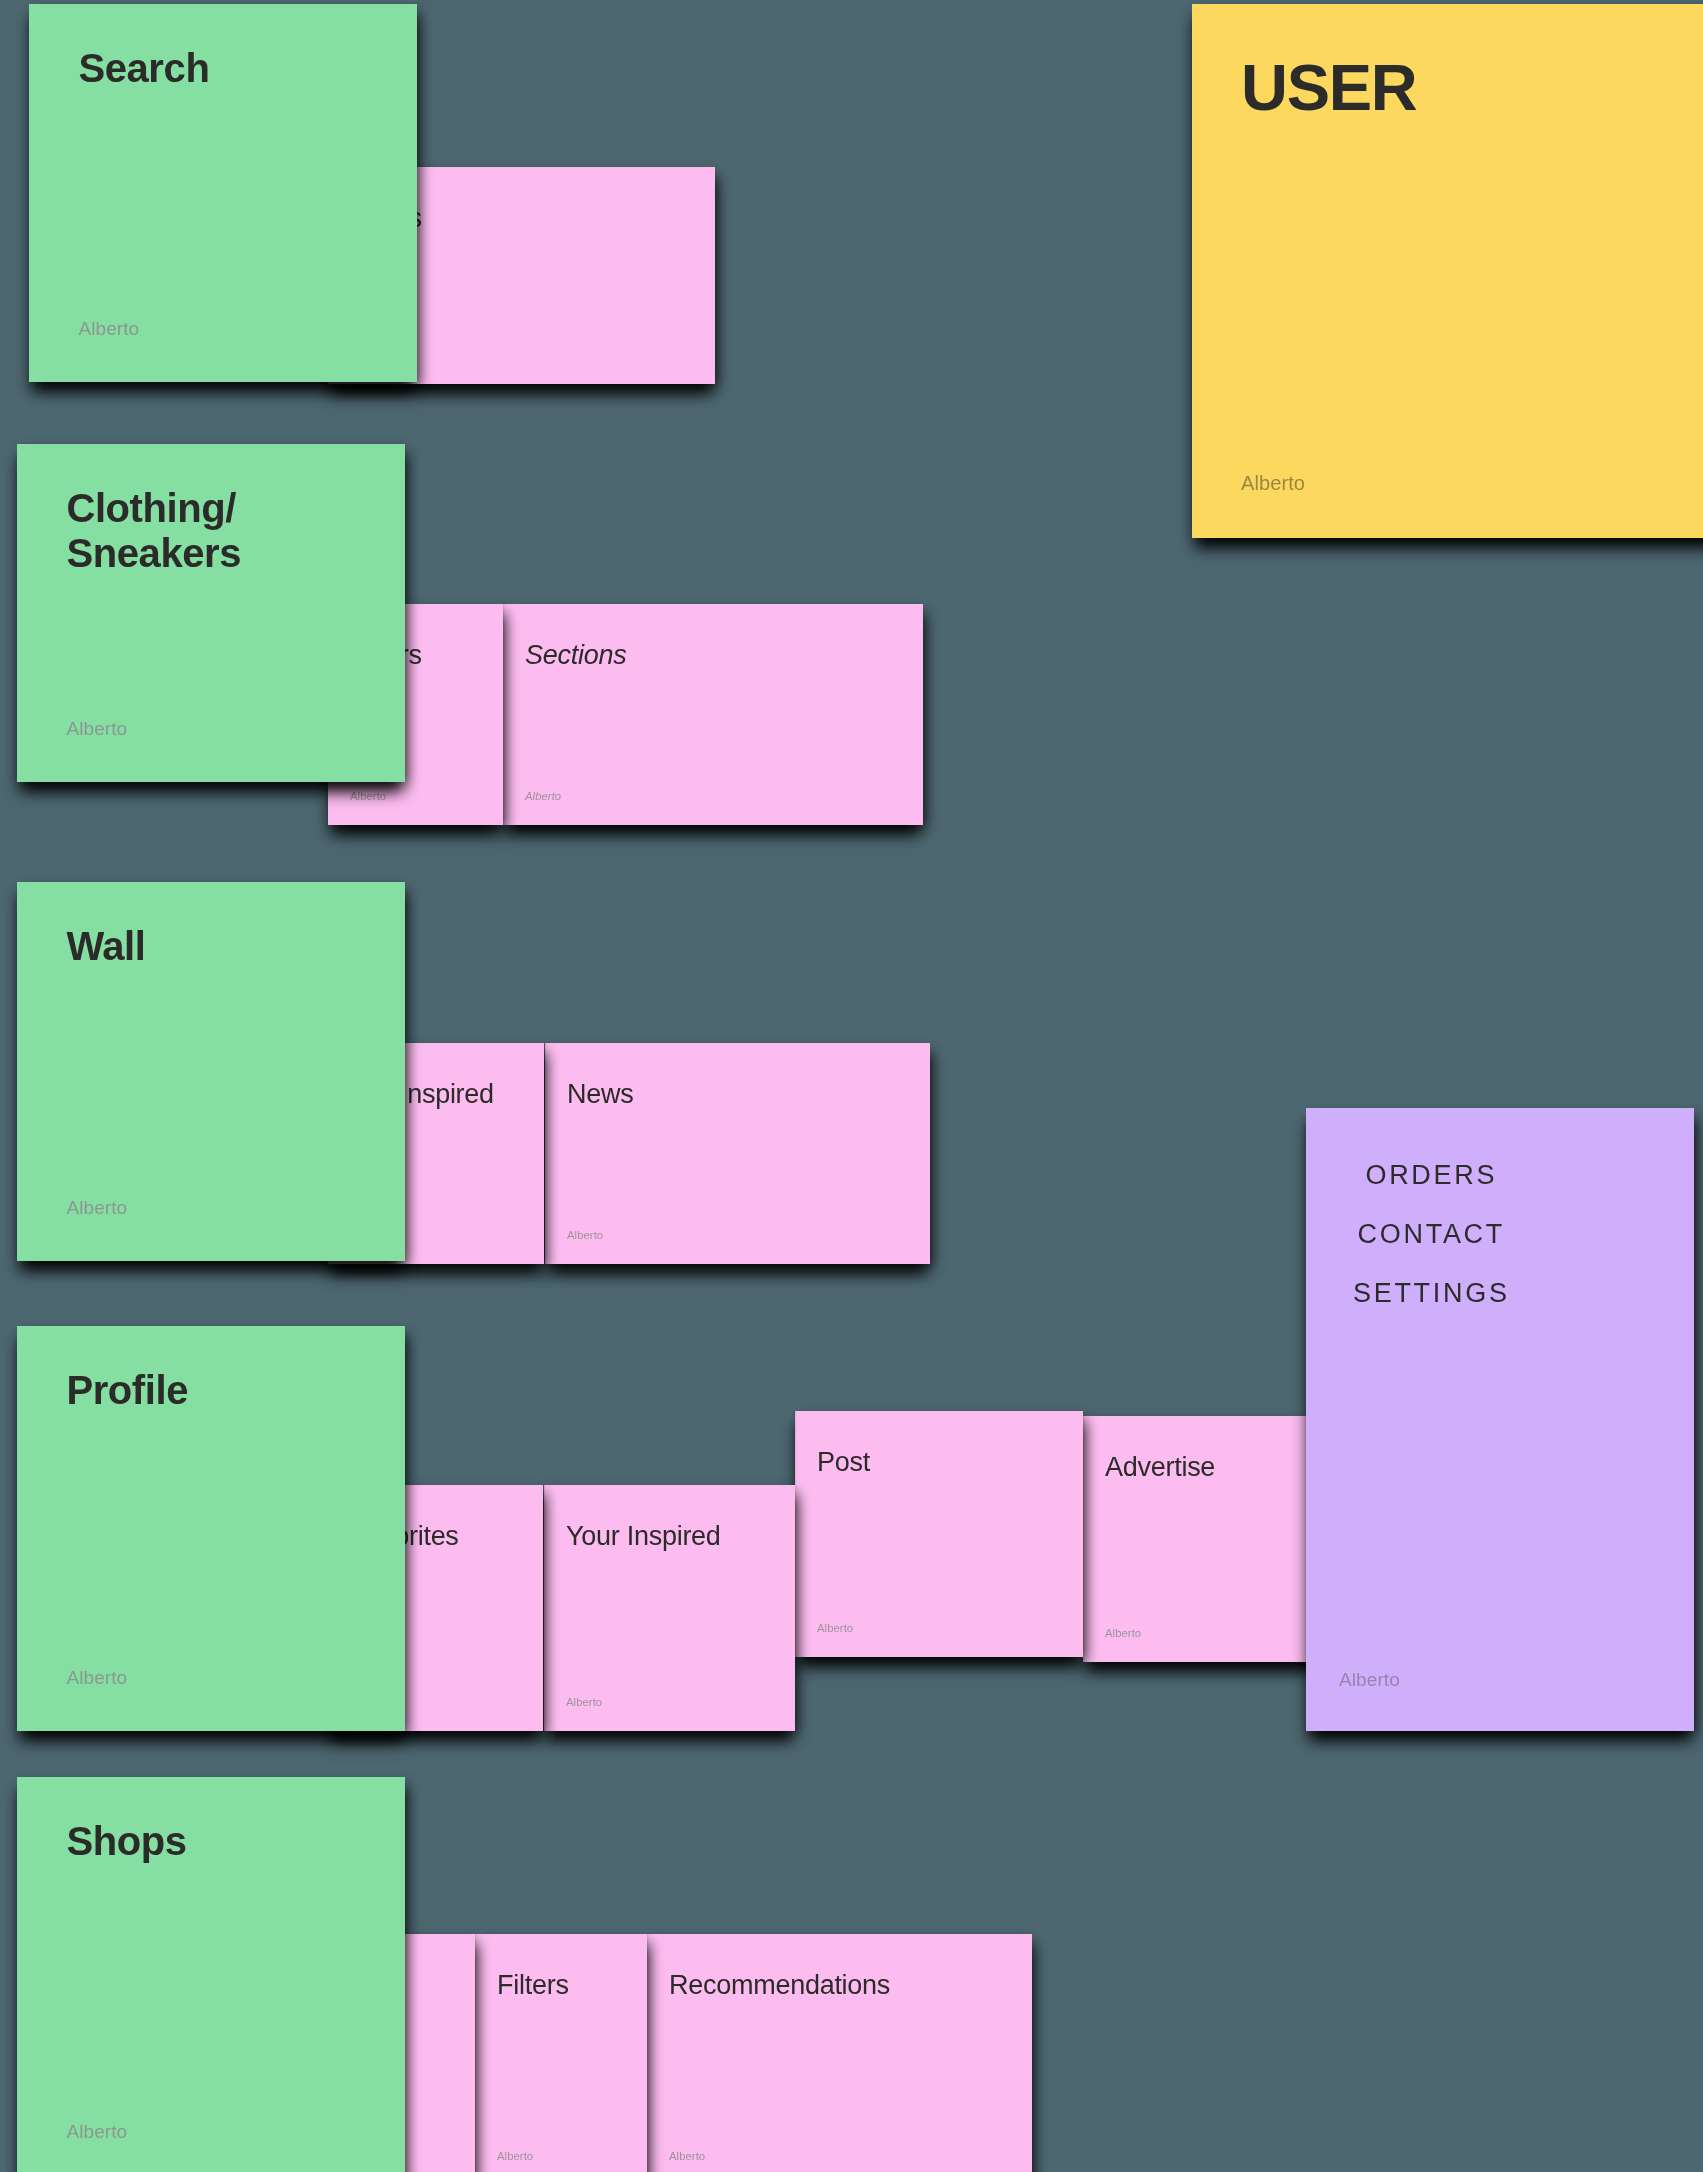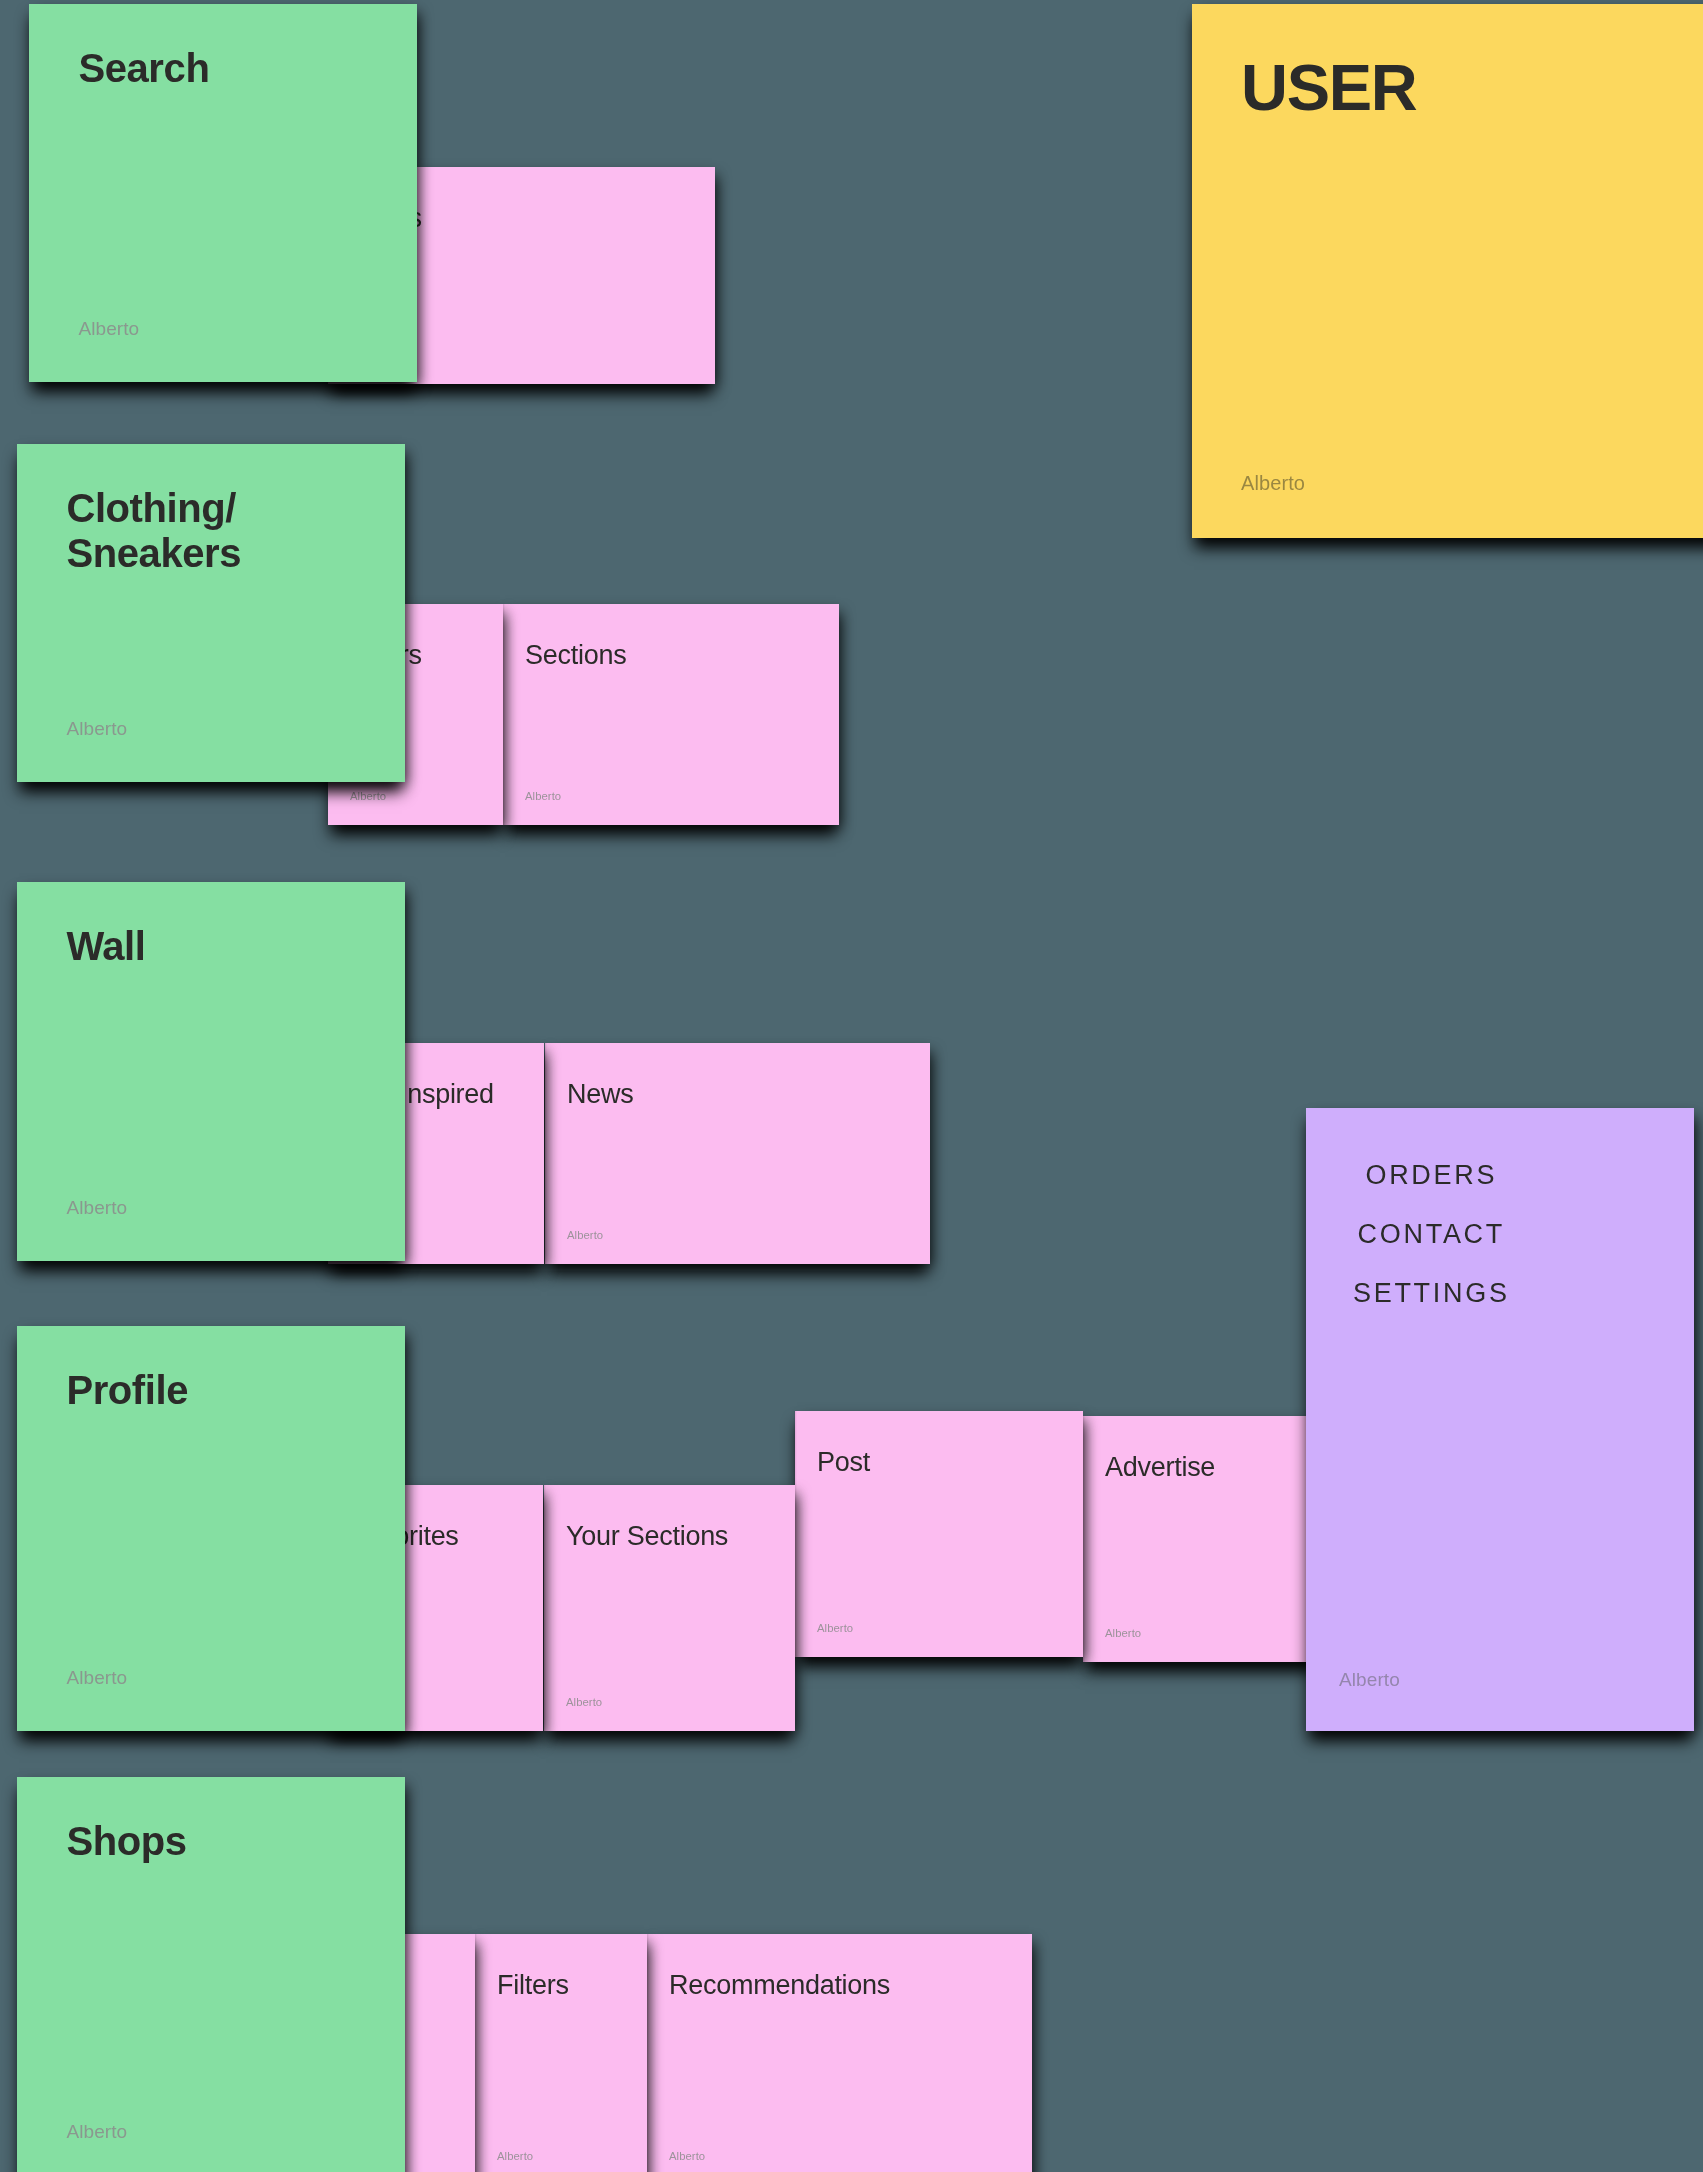--- a/index.html
+++ b/index.html
@@ -100,21 +100,21 @@
     <div class="title">Clothing/
 Sneakers</div>
     <div class="author">Alberto</div>
   </div>
 
   <div class="note pink" style="left:328px; top:604px; width:175px; height:221px; z-index:10;">
     <div class="title">Filters</div>
     <div class="author">Alberto</div>
   </div>
 
-  <div class="note pink" style="left:503px; top:604px; width:336px; height:221px; z-index:9;">
+  <div class="note pink" style="left:503px; top:604px; width:420px; height:221px; z-index:9;font-style:italic;">
     <div class="seam" style="left:-2.2px;"></div>
     <div class="title">Sections</div>
     <div class="author">Alberto</div>
   </div>
 
   <div class="note green" style="left:17.4px; top:882px; width:388px; height:379px; z-index:20;">
     <div class="title">Wall</div>
     <div class="author">Alberto</div>
   </div>
 
@@ -134,21 +134,21 @@
     <div class="author">Alberto</div>
   </div>
 
   <div class="note pink" style="left:328px; top:1485px; width:215px; height:246px; z-index:12;">
     <div class="title">Favorites</div>
     <div class="author">Alberto</div>
   </div>
 
   <div class="note pink" style="left:544px; top:1485px; width:251px; height:246px; z-index:11;">
     <div class="seam" style="left:-2.2px;"></div>
-    <div class="title">Your Sections</div>
+    <div class="title">Your Inspired</div>
     <div class="author">Alberto</div>
   </div>
 
   <div class="note pink" style="left:795px; top:1411px; width:288px; height:246px; z-index:10;">
     <div class="seam" style="left:-2.2px;"></div>
     <div class="title">Post</div>
     <div class="author">Alberto</div>
   </div>
 
   <div class="note pink" style="left:1083px; top:1416px; width:267px; height:246px; z-index:9;">

